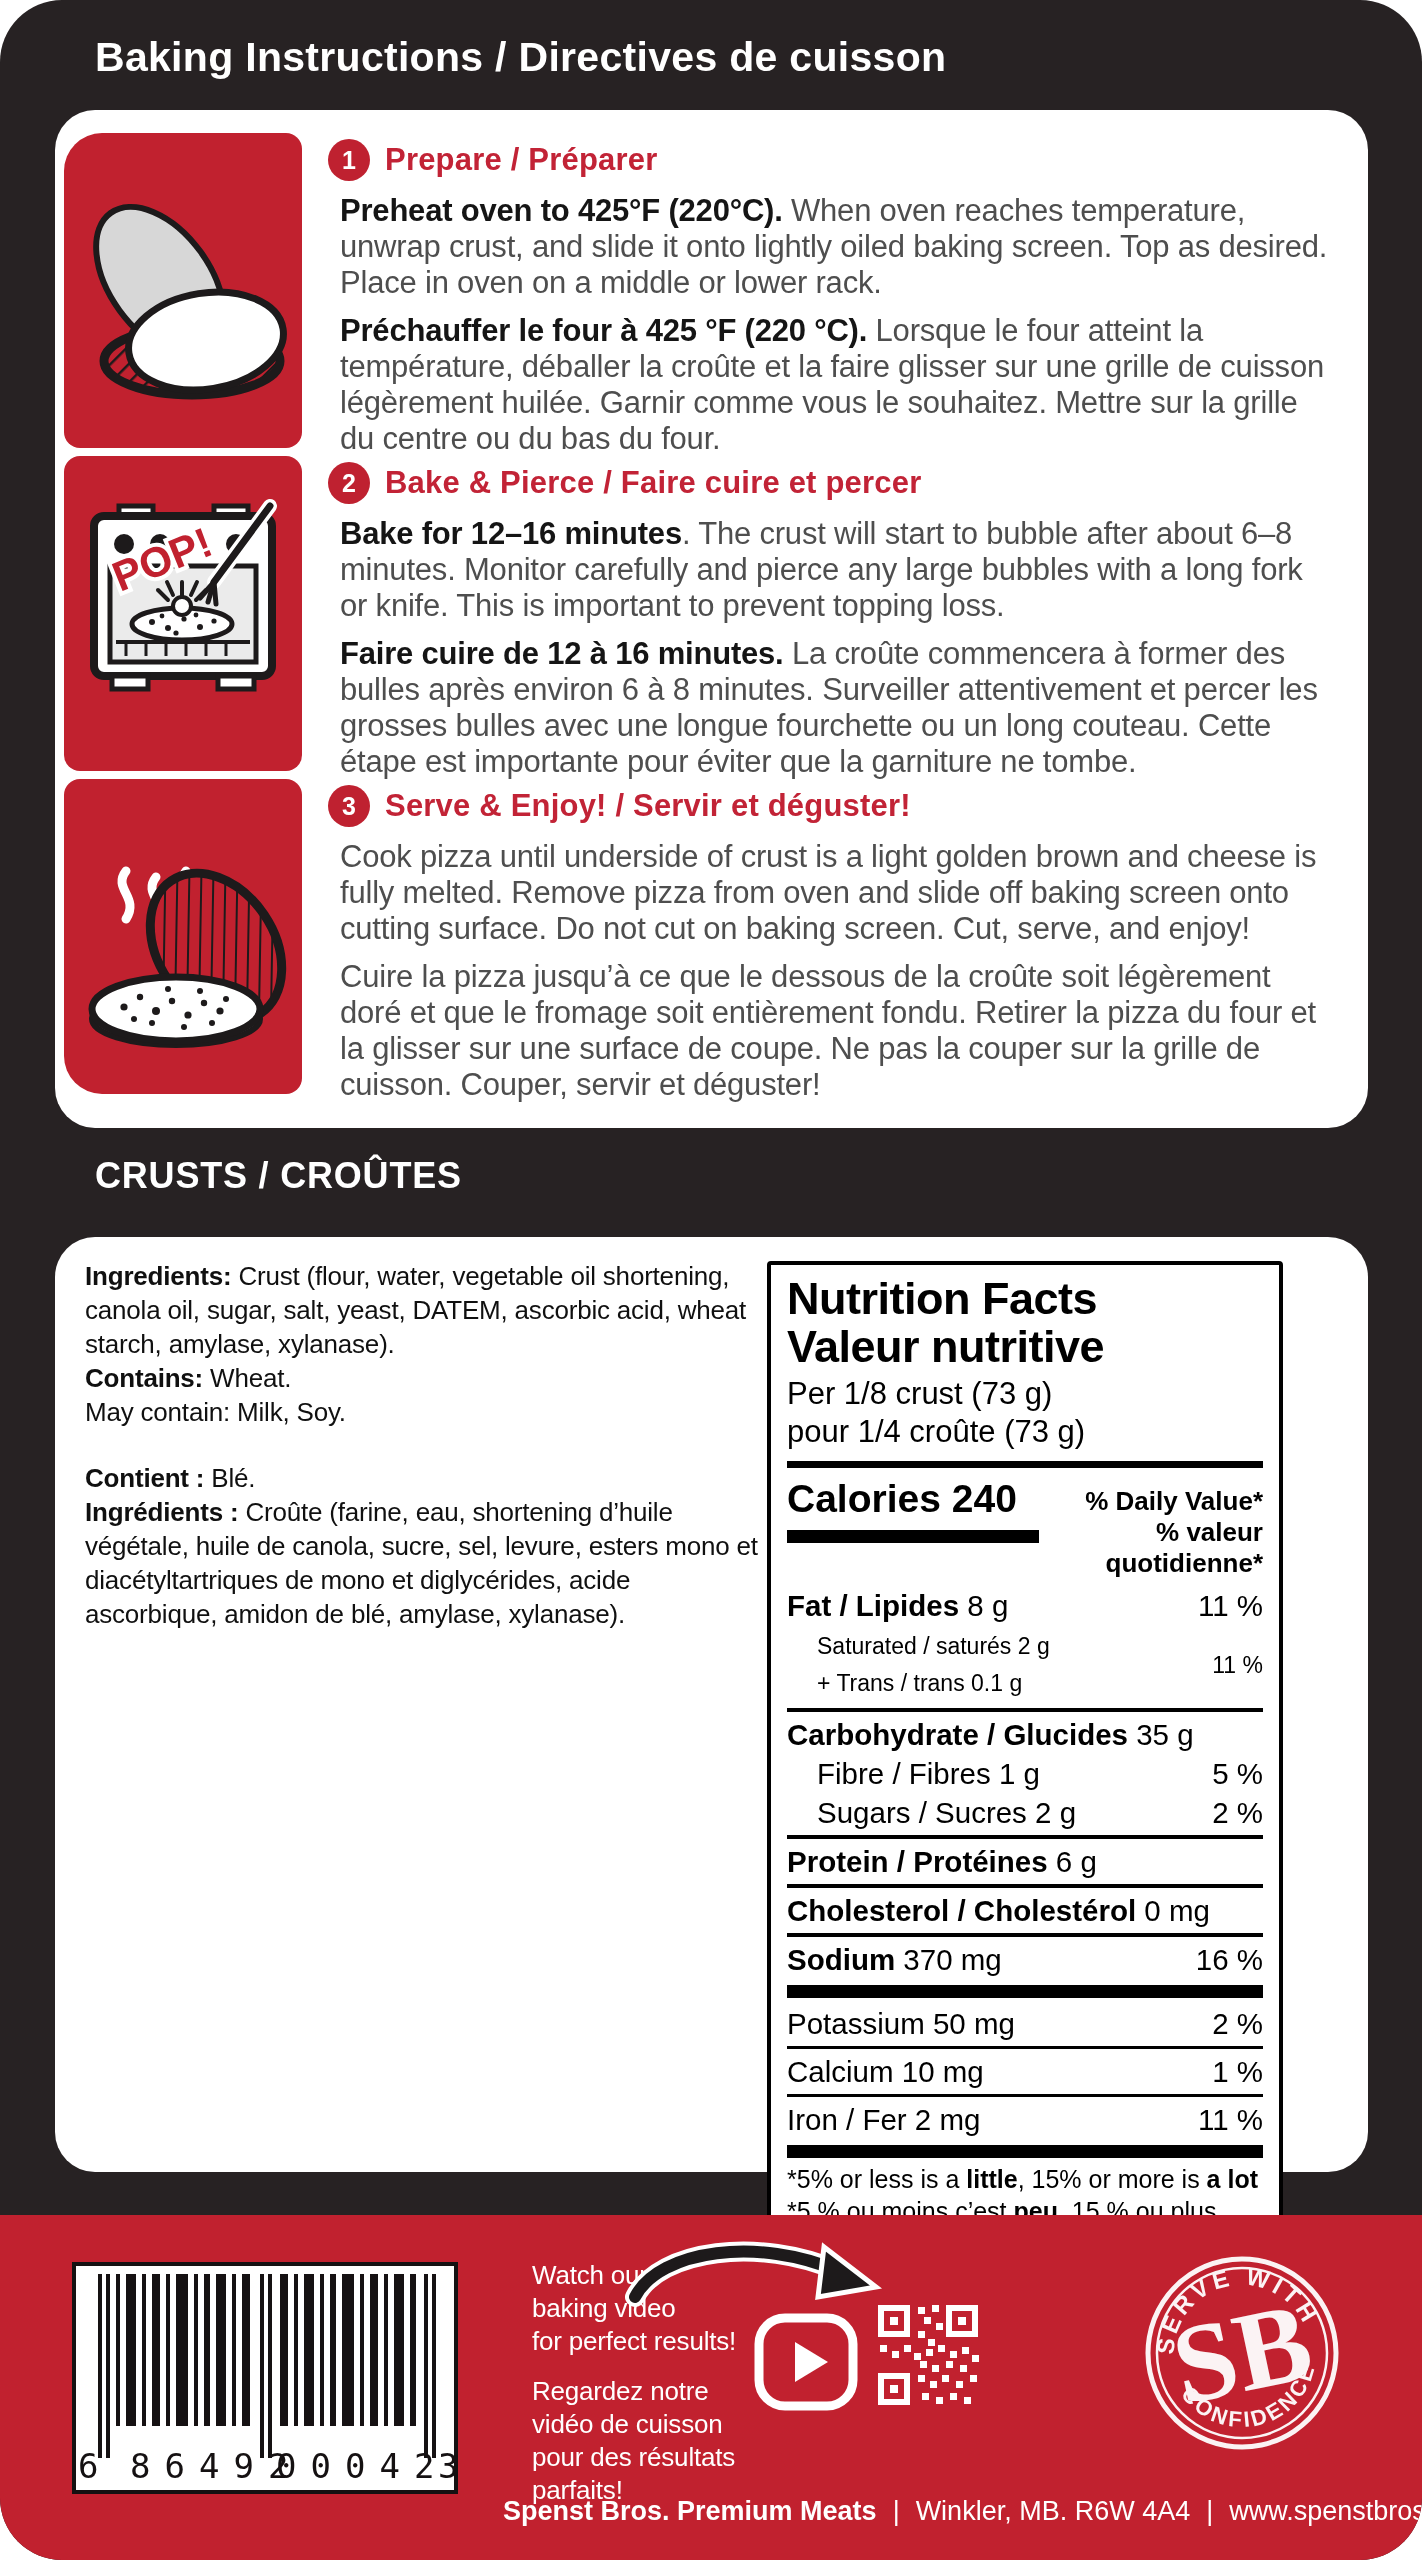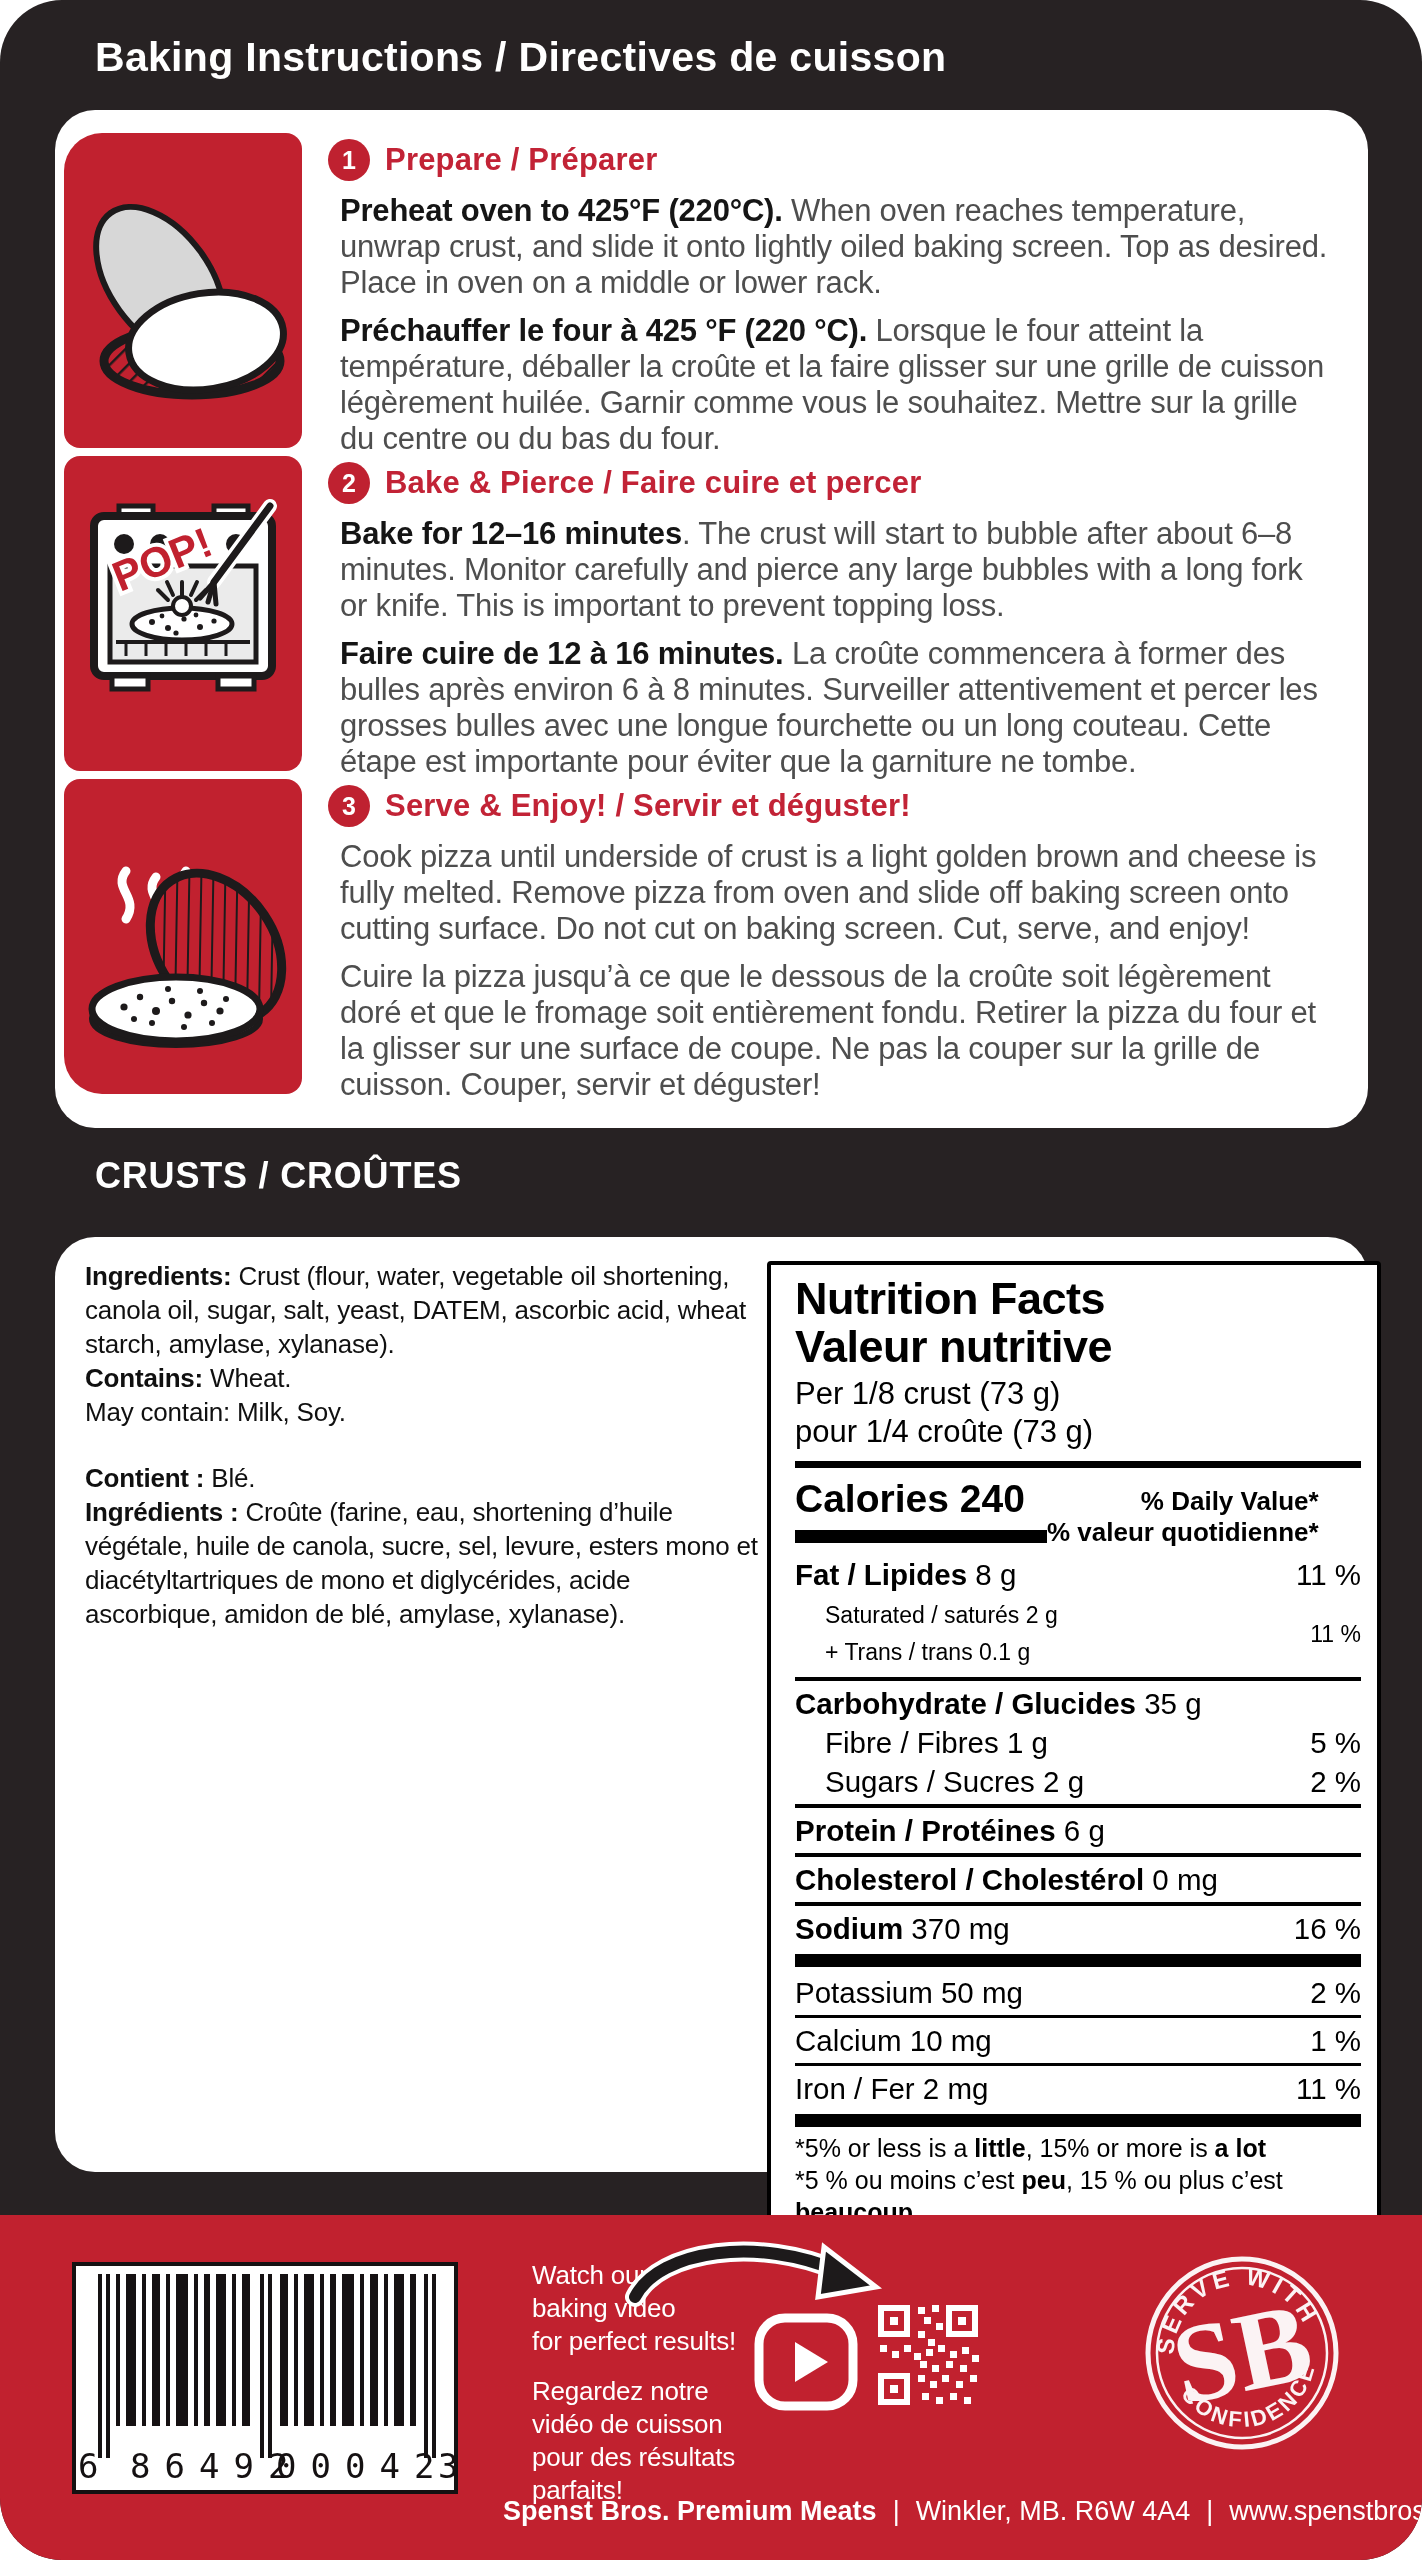--- a/index.html
+++ b/index.html
@@ -17,21 +17,21 @@
   .badge{width:42px;height:42px;border-radius:50%;background:#bf2130;color:#fff;display:flex;align-items:center;justify-content:center;font-size:25px;font-weight:bold;flex:0 0 42px;}
   .shead h2{margin:0;font-size:31px;font-weight:bold;color:#c22336;letter-spacing:0.2px;text-align:right;}
   .stp p{margin:12px;font-size:31px;line-height:36px;color:#4e4e4e;letter-spacing:-0.2px;}
   .stp p b{color:#151515;}
   .crusts{position:absolute;left:95px;top:1155px;font-size:36px;font-weight:bold;color:#ffffff;letter-spacing:0.8px;}
   .panel2{left:55px;top:1237px;width:1313px;height:935px;}
   .ingr{position:absolute;left:30px;top:22px;width:680px;font-size:26px;line-height:34px;color:#101010;letter-spacing:-0.2px;}
   .ingr p{margin:0;}
   .ingr .gap{height:32px;}
   
-  .nft{position:absolute;left:712px;top:24px;width:614px;border:4px solid #000;border-radius:4px;background:#fff;box-sizing:border-box;padding:10px 16px 10px 24px;color:#000;}
+  .nft{position:absolute;left:712px;top:24px;width:516px;border:4px solid #000;border-radius:4px;background:#fff;box-sizing:border-box;padding:10px 16px 10px 16px;color:#000;}
   .nf-title{font-size:45px;font-weight:bold;line-height:48px;letter-spacing:-0.5px;}
   .nf-serv{font-size:31px;line-height:38px;margin-top:4px;}
   .nf-rule7{border-top:7px solid #000;margin-top:10px;}
   .nf-cal{display:flex;justify-content:flex-start;padding:10px 0 4px;}
   .cal-l{font-size:39px;font-weight:bold;line-height:42px;}
   .cal-bar{width:252px;height:13px;background:#000;margin-top:10px;}
   .cal-r{text-align:right;font-size:26px;font-weight:bold;line-height:31px;padding-top:8px;}
   .nf-row{display:flex;justify-content:space-between;align-items:baseline;padding:6px 0 5px;font-size:29.5px;line-height:34px;}
   .nf-sat{display:flex;justify-content:space-between;align-items:center;padding:0 0 6px;font-size:23px;line-height:37px;}
   .ind{padding-left:30px;}

